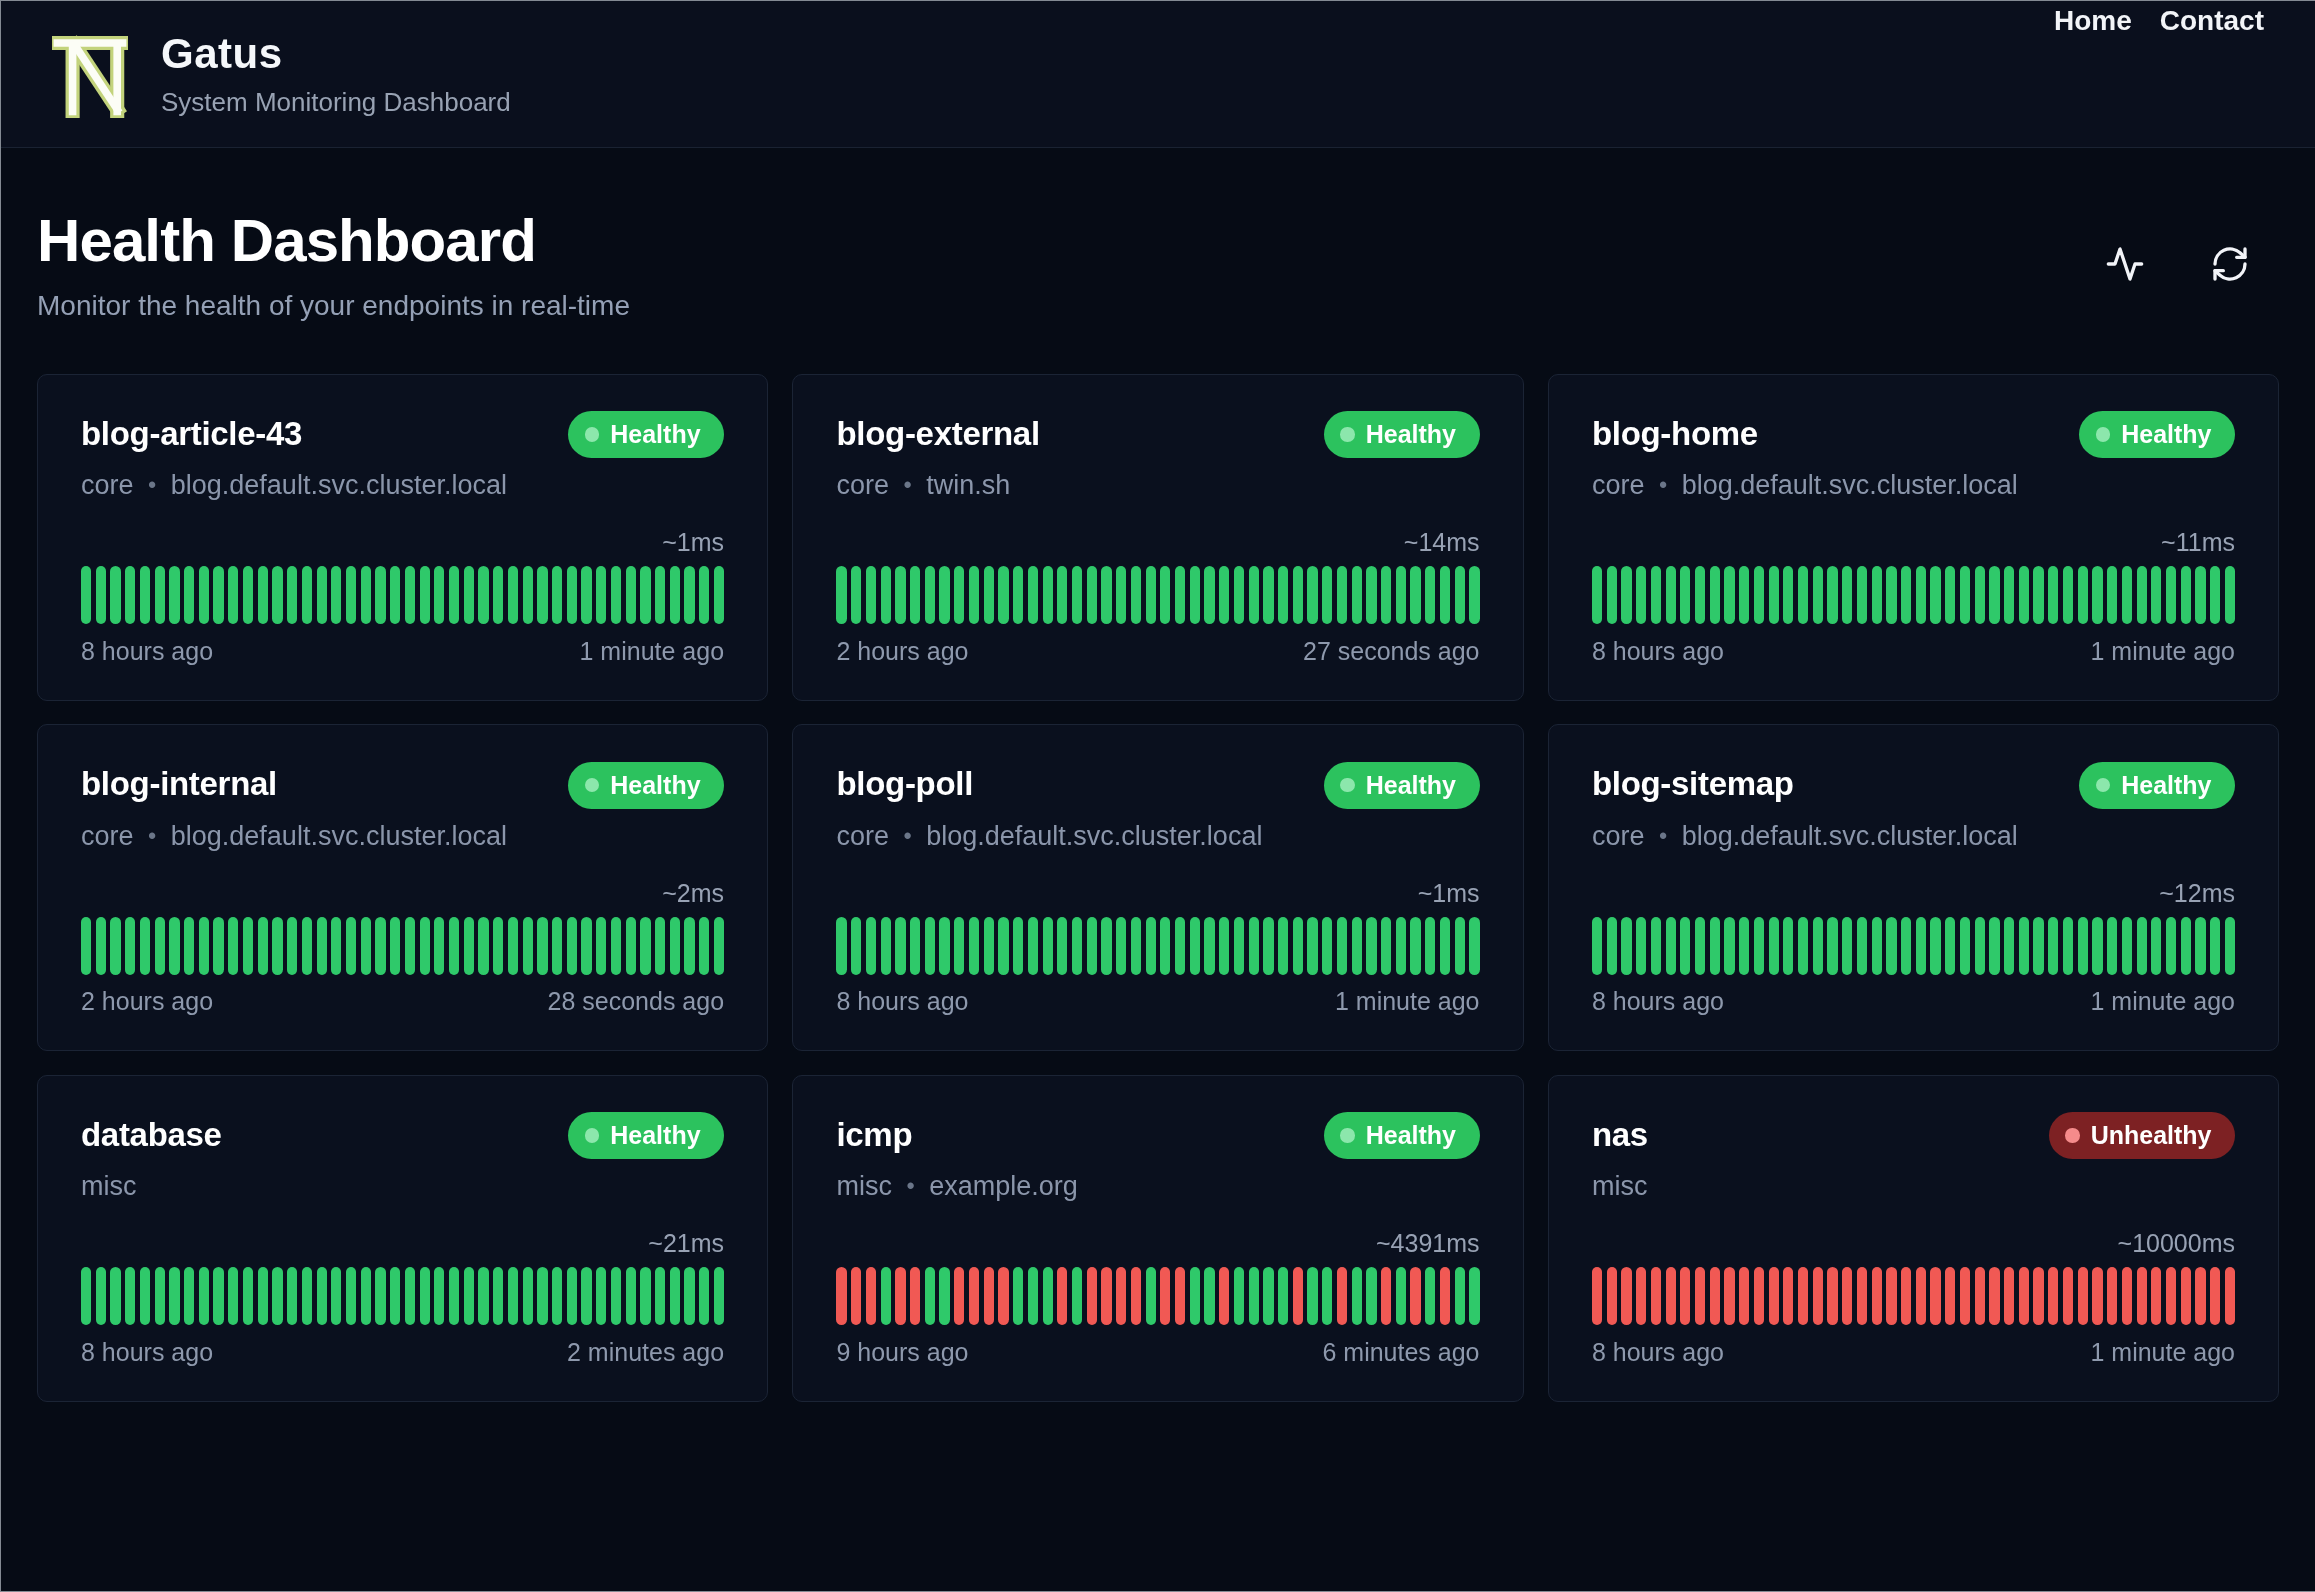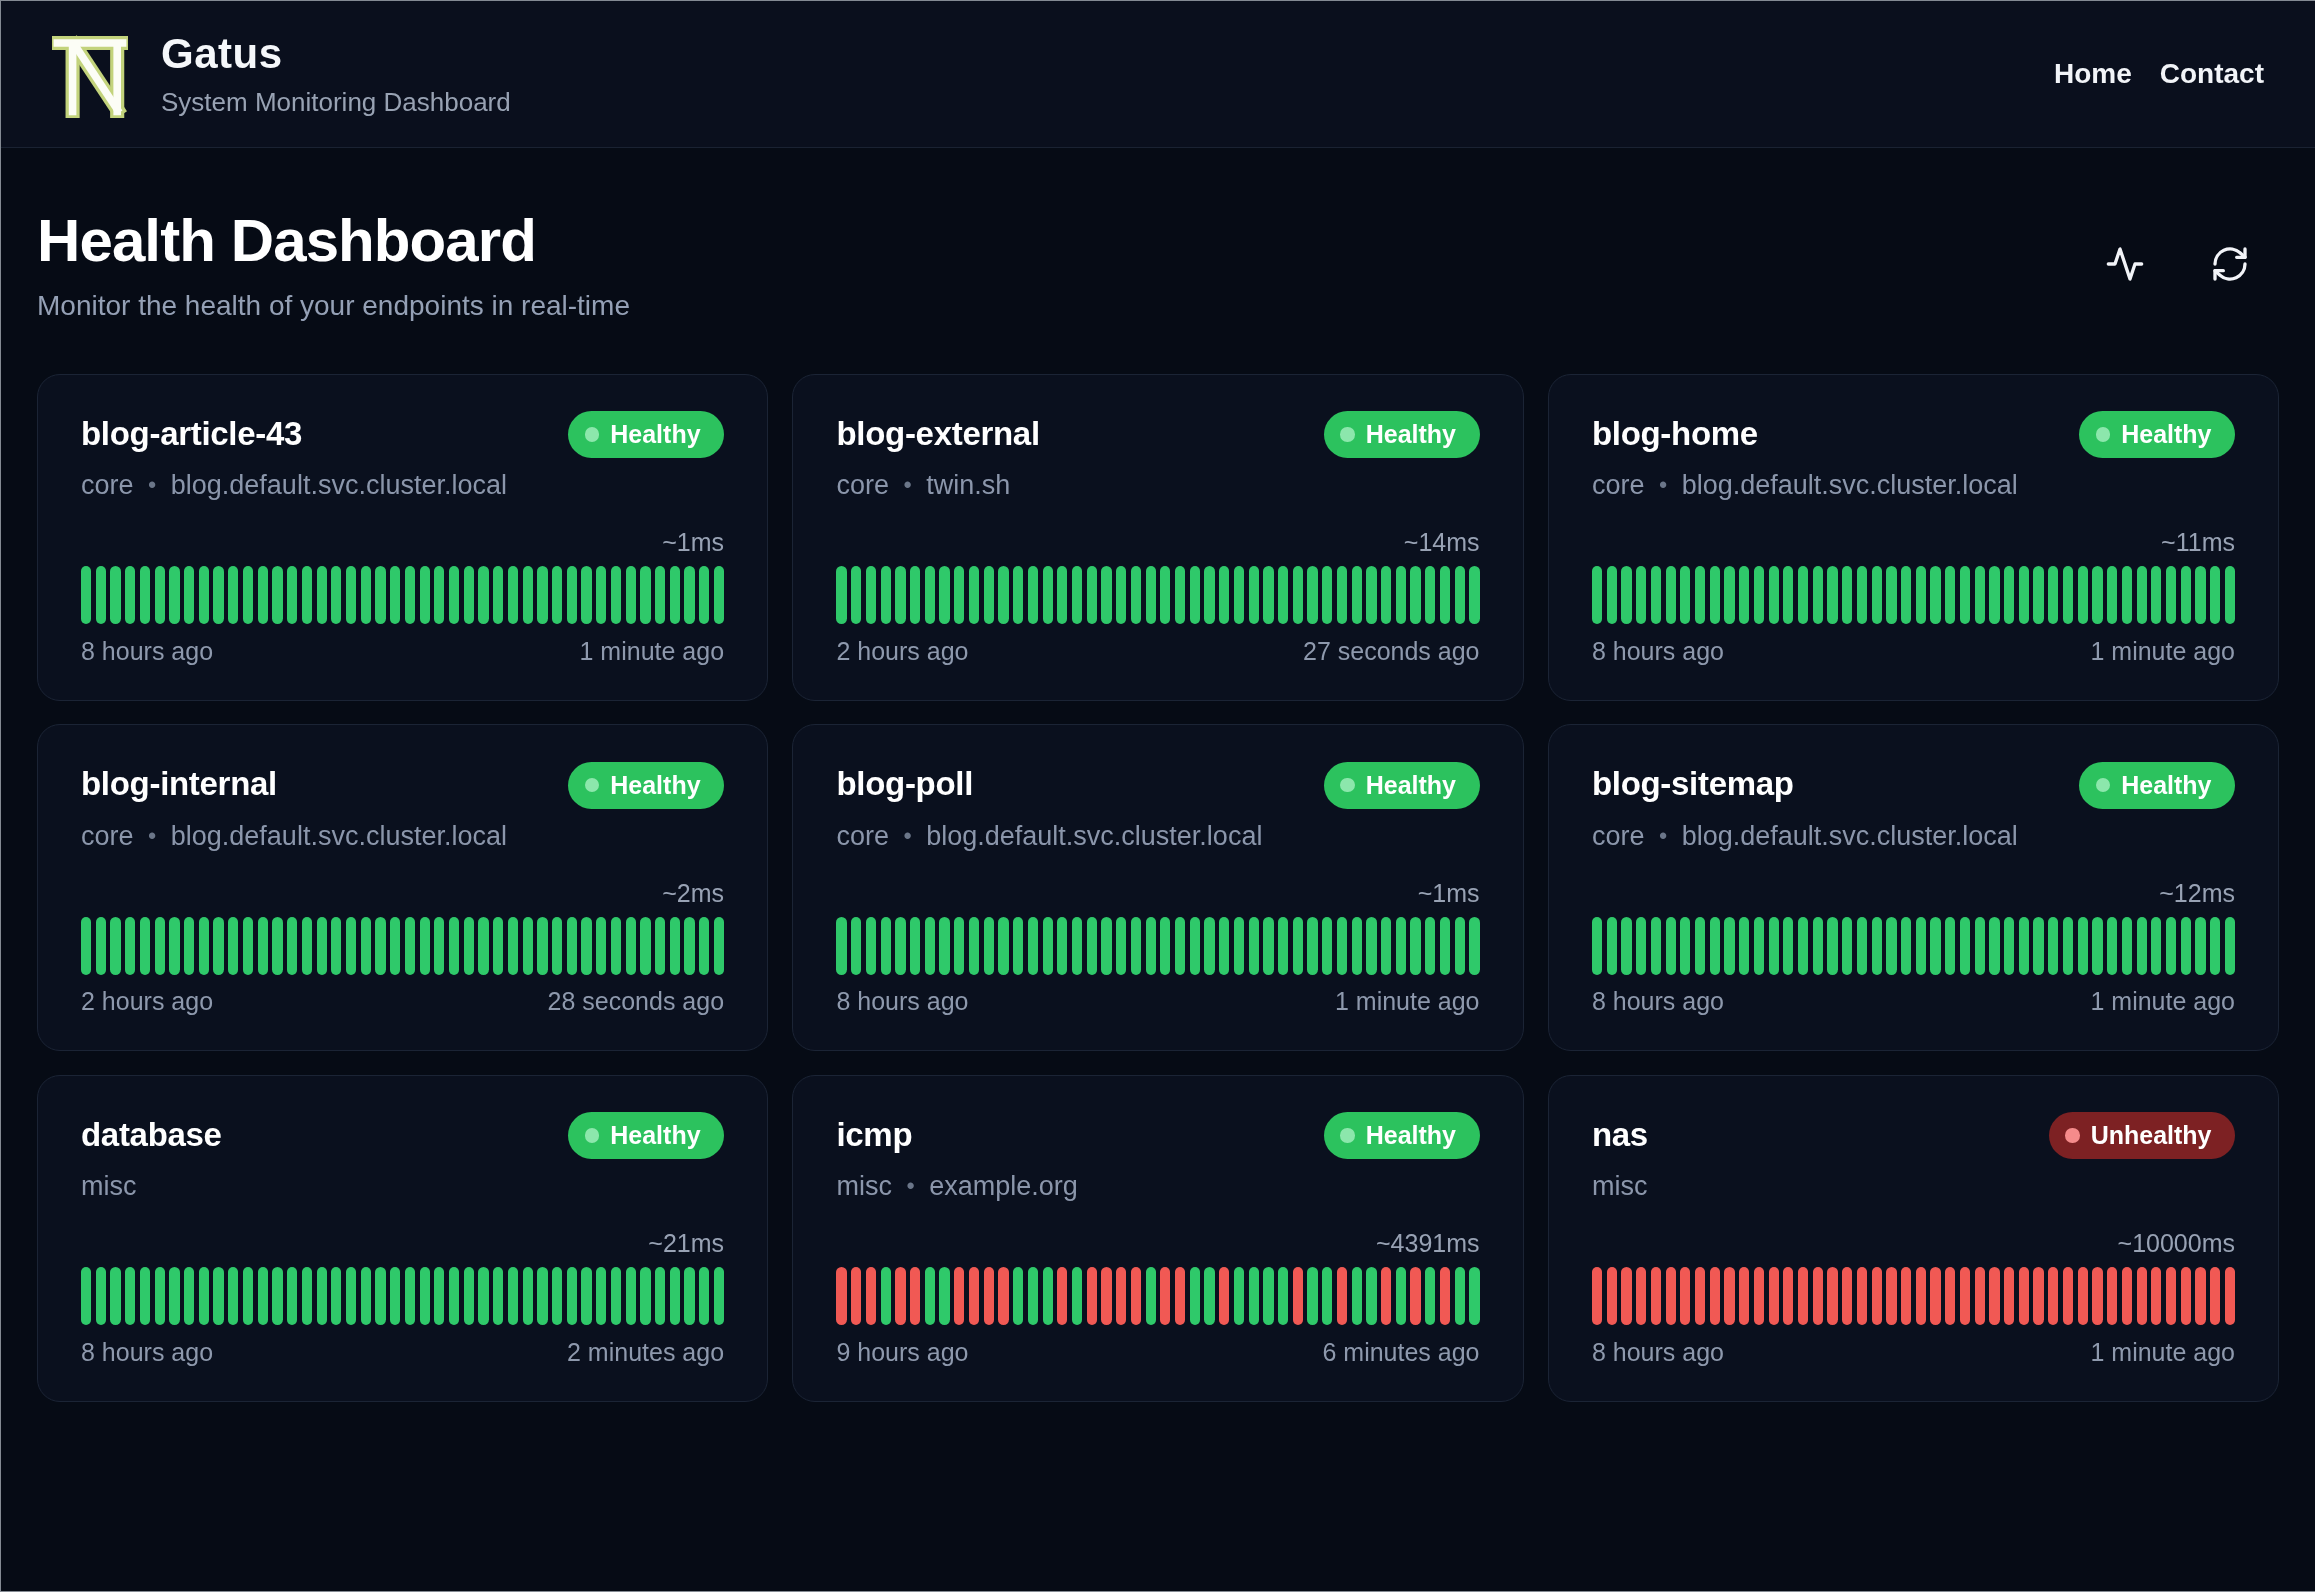--- a/index.html
+++ b/index.html
@@ -5,21 +5,21 @@
   * { margin:0; padding:0; box-sizing:border-box; }
   html,body { background:#03060d; }
   body { font-family:"Liberation Sans","DejaVu Sans",sans-serif; }
   .viewport{
     width:2316px; height:1592px; background:var(--bg,#060b15);
     border:1.8px solid #848a93; overflow:hidden; position:relative;
   }
   
   .topbar{
     height:147px; background:#0a0f1d; border-bottom:1.8px solid #1a2232;
-    display:flex; align-items:center; padding:14px 51px;
+    display:flex; padding:4px 51px;
   }
   .brand{ display:flex; align-items:center; gap:33px; }
   .brand svg{ display:block; }
   .brand-text h1{ color:#f5f7fa; font-size:42px; font-weight:700; letter-spacing:0.5px; }
   .brand-text p{ color:#98a2b3; font-size:26px; margin-top:9px; font-weight:400; }
   .topnav{ margin-left:auto; display:flex; gap:28px; }
   .topnav a{ color:#f2f4f8; font-size:28px; font-weight:600; text-decoration:none; }
 
   
   .main{ padding:58px 36px 0; }
@@ -49,21 +49,21 @@
     justify-content:space-between; padding:0 23.5px 0 27px; cursor:pointer; background:transparent;
   }
   .selectbox .val{ color:#eef1f6; font-size:28px; font-weight:500; }
   .selectbox svg{ width:27px; height:27px; color:#93a0b4; margin-left:23.5px; }
   .selectbox.filter{ width:291px; }
   .selectbox.sort{ width:181px; }
 
   
   .grid{ margin-top:52px; display:grid; grid-template-columns:repeat(3,1fr); gap:23.5px 24.4px; }
   .card{
-    background:#0a101e; border:1.8px solid #1b2435; border-radius:23px;
+    background:#0a101e; border:1.8px solid #1b2435; border-radius:10px;
     padding:40px 43px 34px; display:flex; flex-direction:column; min-height:311px; cursor:pointer;
   }
   .card-head{ display:flex; align-items:flex-start; justify-content:space-between; }
   .card-title{ color:#ffffff; font-size:33px; font-weight:700; letter-spacing:-0.3px; }
   .badge{
     display:inline-flex; align-items:center; gap:11px; border-radius:904px;
     padding:9px 23.5px 9px 16.3px; font-size:25px; font-weight:700; color:#ffffff; flex:none; margin-top:-3.6px;
   }
   .badge .dot{ width:14.5px; height:14.5px; border-radius:50%; }
   .badge.healthy{ background:var(--badge-healthy,#2cc25e); }

